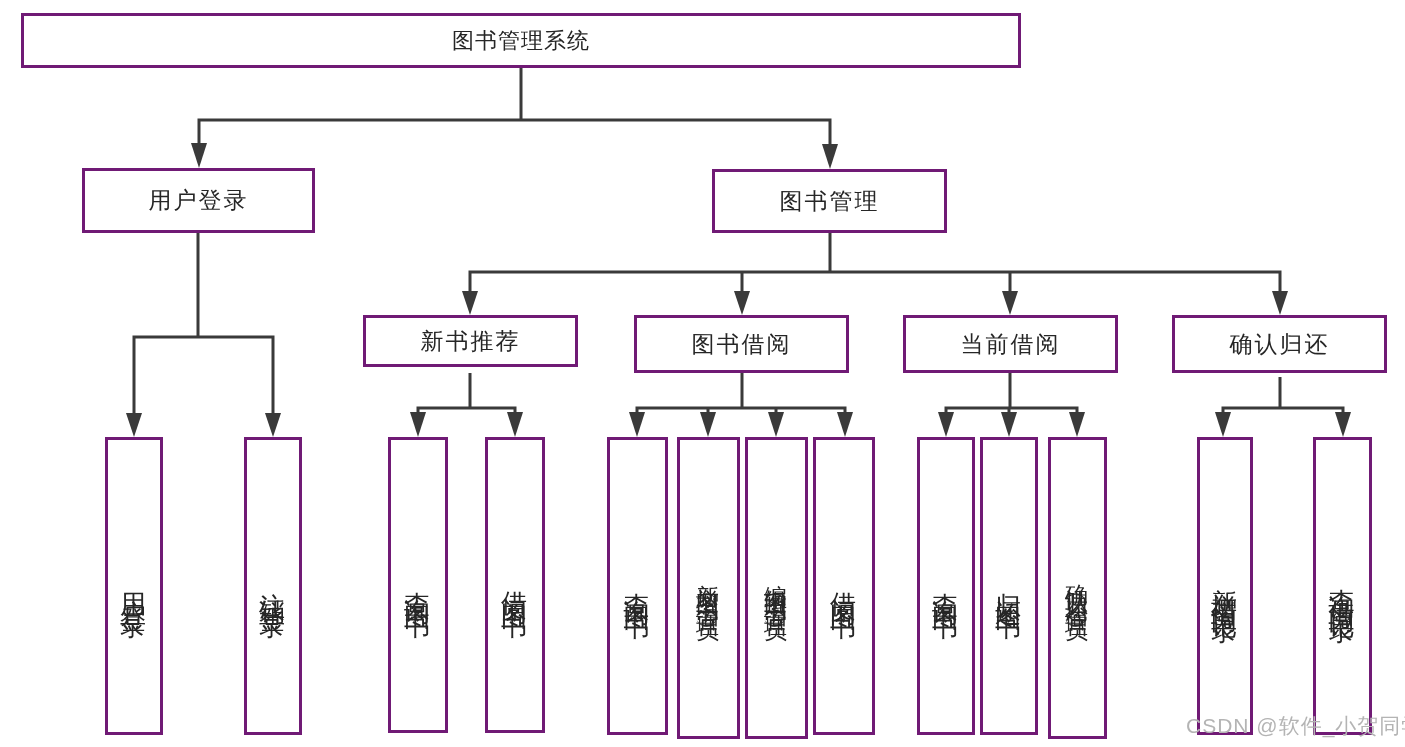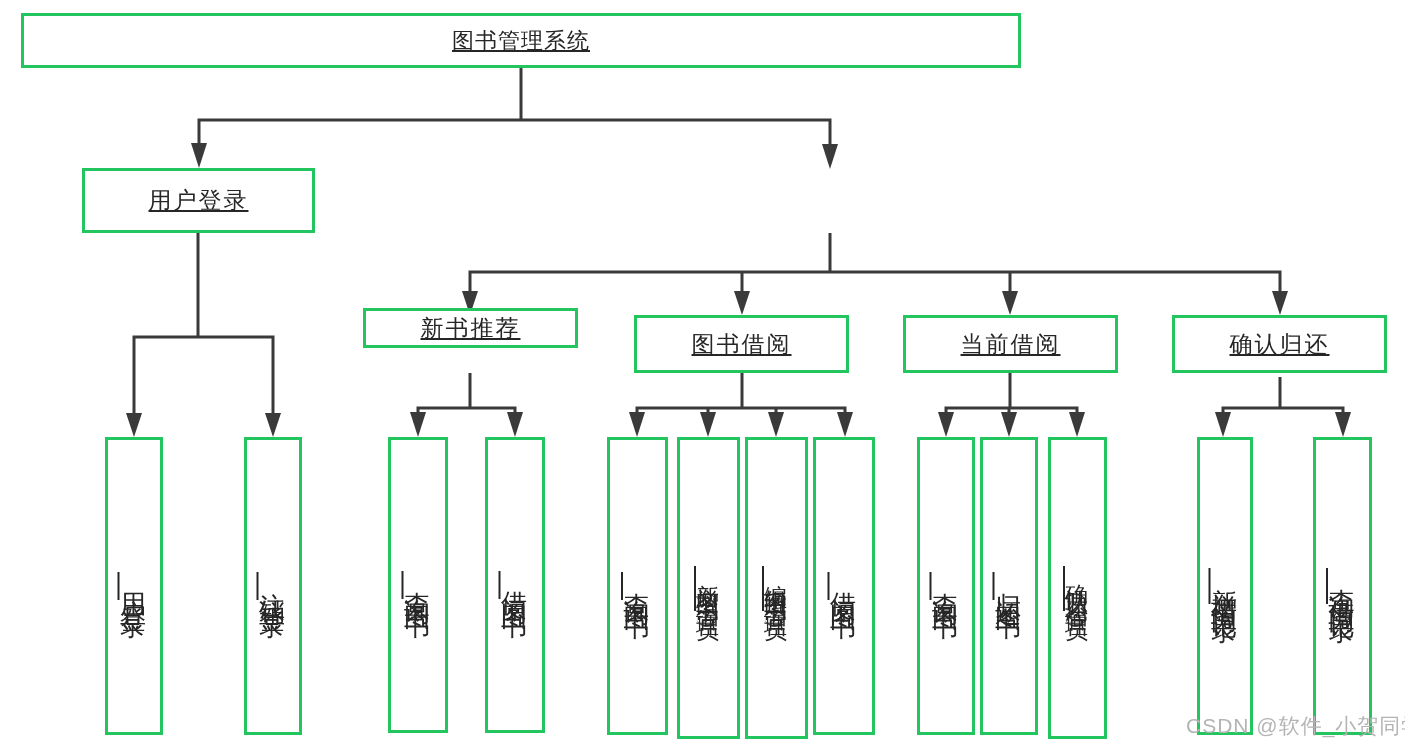--- a/index.html
+++ b/index.html
@@ -8,27 +8,26 @@
     width: 1405px;
     height: 747px;
     background: #ffffff;
     font-family: "Liberation Sans", sans-serif;
     overflow: hidden;
   }
   .canvas svg { position: absolute; left: 0; top: 0; }
   .node {
     position: absolute;
     box-sizing: border-box;
-    border: 3px solid #22c55e;
+    border: 3px solid #701a75;
     background: #ffffff;
     display: flex;
     align-items: center;
     justify-content: center;
     color: #262626;
-    text-decoration: underline;
   }
   .hnode span {
     font-size: 23px;
     letter-spacing: 2px;
     white-space: nowrap;
   }
   .root span { font-size: 22px; letter-spacing: 1px; }
   .leaf span {
     writing-mode: vertical-rl;
     text-orientation: mixed;
@@ -98,22 +97,25 @@
     </g>
   </svg>
 
   <div class="node hnode root" style="left:21px;top:13px;width:1000px;height:55px">
     <span>图书管理系统</span>
   </div>
 
   <div class="node hnode" style="left:82px;top:168px;width:233px;height:65px">
     <span>用户登录</span>
   </div>
+  <div class="node hnode" style="left:712px;top:169px;width:235px;height:64px">
+    <span>图书管理</span>
+  </div>
 
-  <div class="node hnode" style="left:363px;top:308px;width:215px;height:40px">
+  <div class="node hnode" style="left:363px;top:315px;width:215px;height:52px">
     <span>新书推荐</span>
   </div>
   <div class="node hnode" style="left:903px;top:315px;width:215px;height:58px">
     <span>当前借阅</span>
   </div>
   <div class="node hnode" style="left:634px;top:315px;width:215px;height:58px">
     <span>图书借阅</span>
   </div>
   <div class="node hnode" style="left:1172px;top:315px;width:215px;height:58px">
     <span>确认归还</span>

